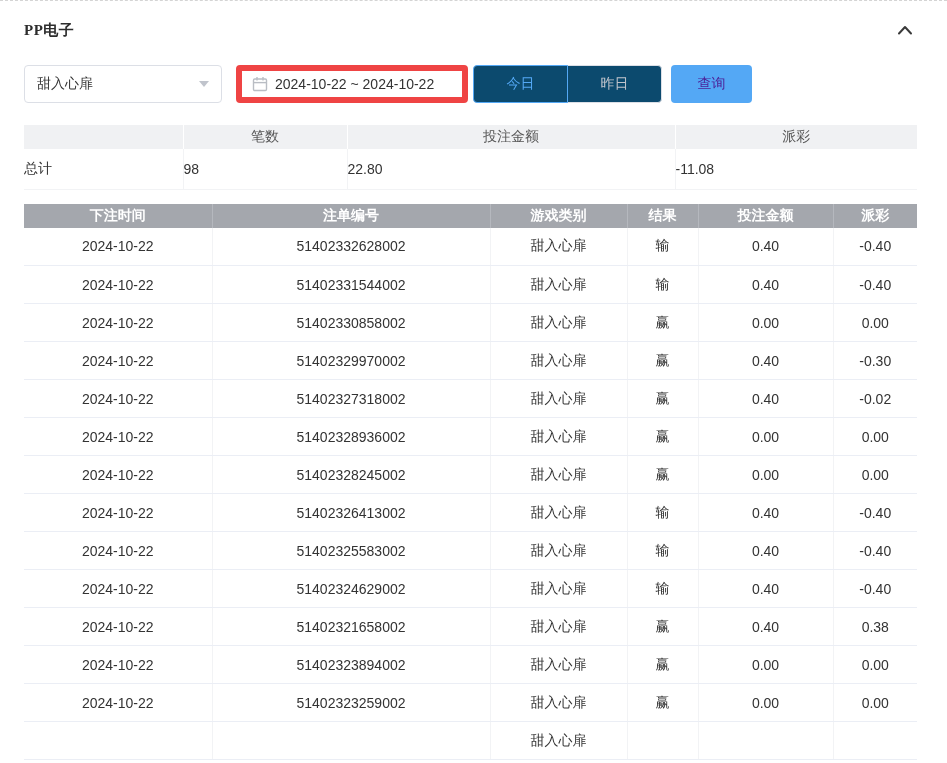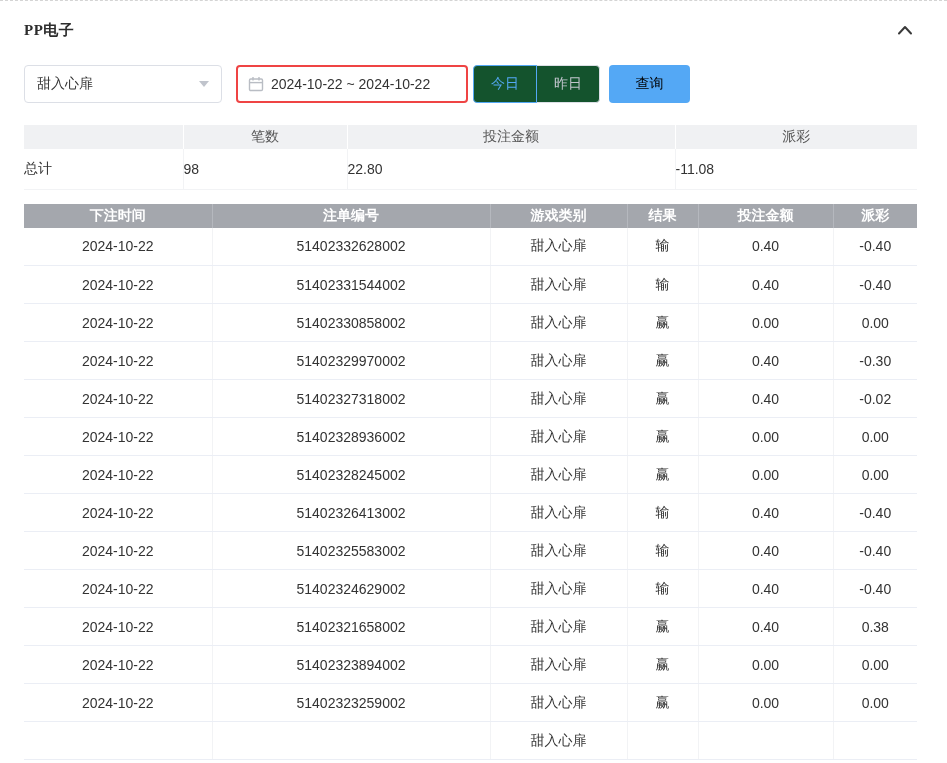--- a/index.html
+++ b/index.html
@@ -23,40 +23,40 @@
 
   
   .filter-row { display: flex; align-items: center; margin-bottom: 22px; }
   .select-box {
     width: 198px; height: 38px; border: 1px solid #dcdfe6; border-radius: 4px;
     display: flex; align-items: center; padding: 0 12px; background: #fff; cursor: pointer;
   }
   .select-value { flex: 1; color: #333; }
   .caret-down { width: 0; height: 0; border-left: 5px solid transparent; border-right: 5px solid transparent; border-top: 6px solid #c0c4cc; }
   .date-box {
-    width: 232px; height: 38px; border: 2px solid #ef4444; border-radius: 4px;
+    width: 232px; height: 38px; border: 6px solid #ef4444; border-radius: 4px;
     display: flex; align-items: center; padding: 0 10px; margin-left: 14px; background: #fff; cursor: pointer;
   }
   .date-box svg { margin-right: 7px; flex: none; }
   .date-value { color: #333; white-space: nowrap; }
 
   .btn-group { display: flex; margin-left: 5px; }
   .quick-btn {
-    height: 38px; width: 64px; background: #14532d; border: 1px solid #dcdfe6;
+    height: 38px; width: 95px; background: #0c4a6e; border: 1px solid #dcdfe6;
     color: #c0c4cc; font-size: 14px; cursor: pointer; margin-left: -1px;
     font-family: inherit;
   }
   .quick-btn:first-child { border-radius: 4px 0 0 4px; margin-left: 0; }
   .quick-btn:last-child { border-radius: 0 4px 4px 0; }
   .quick-btn.active { color: var(--accent, #54a8f5); border-color: var(--accent, #54a8f5); position: relative; z-index: 1; }
 
   .search-btn {
     height: 38px; width: 81px; margin-left: 9px;
     background: var(--accent, #54a8f5); border: none; border-radius: 4px;
-    color: #000000; font-size: 14px; cursor: pointer; font-family: inherit;
+    color: #4c1d95; font-size: 14px; cursor: pointer; font-family: inherit;
   }
 
   
   table { border-collapse: collapse; width: 100%; table-layout: fixed; }
 
   .summary-table { margin-bottom: 14px; }
   .summary-table th {
     background: var(--summary-header-bg, #f0f1f3); height: 24px;
     font-weight: normal; color: #555; font-size: 14px;
     border-right: 1px solid #fff; text-align: center;

